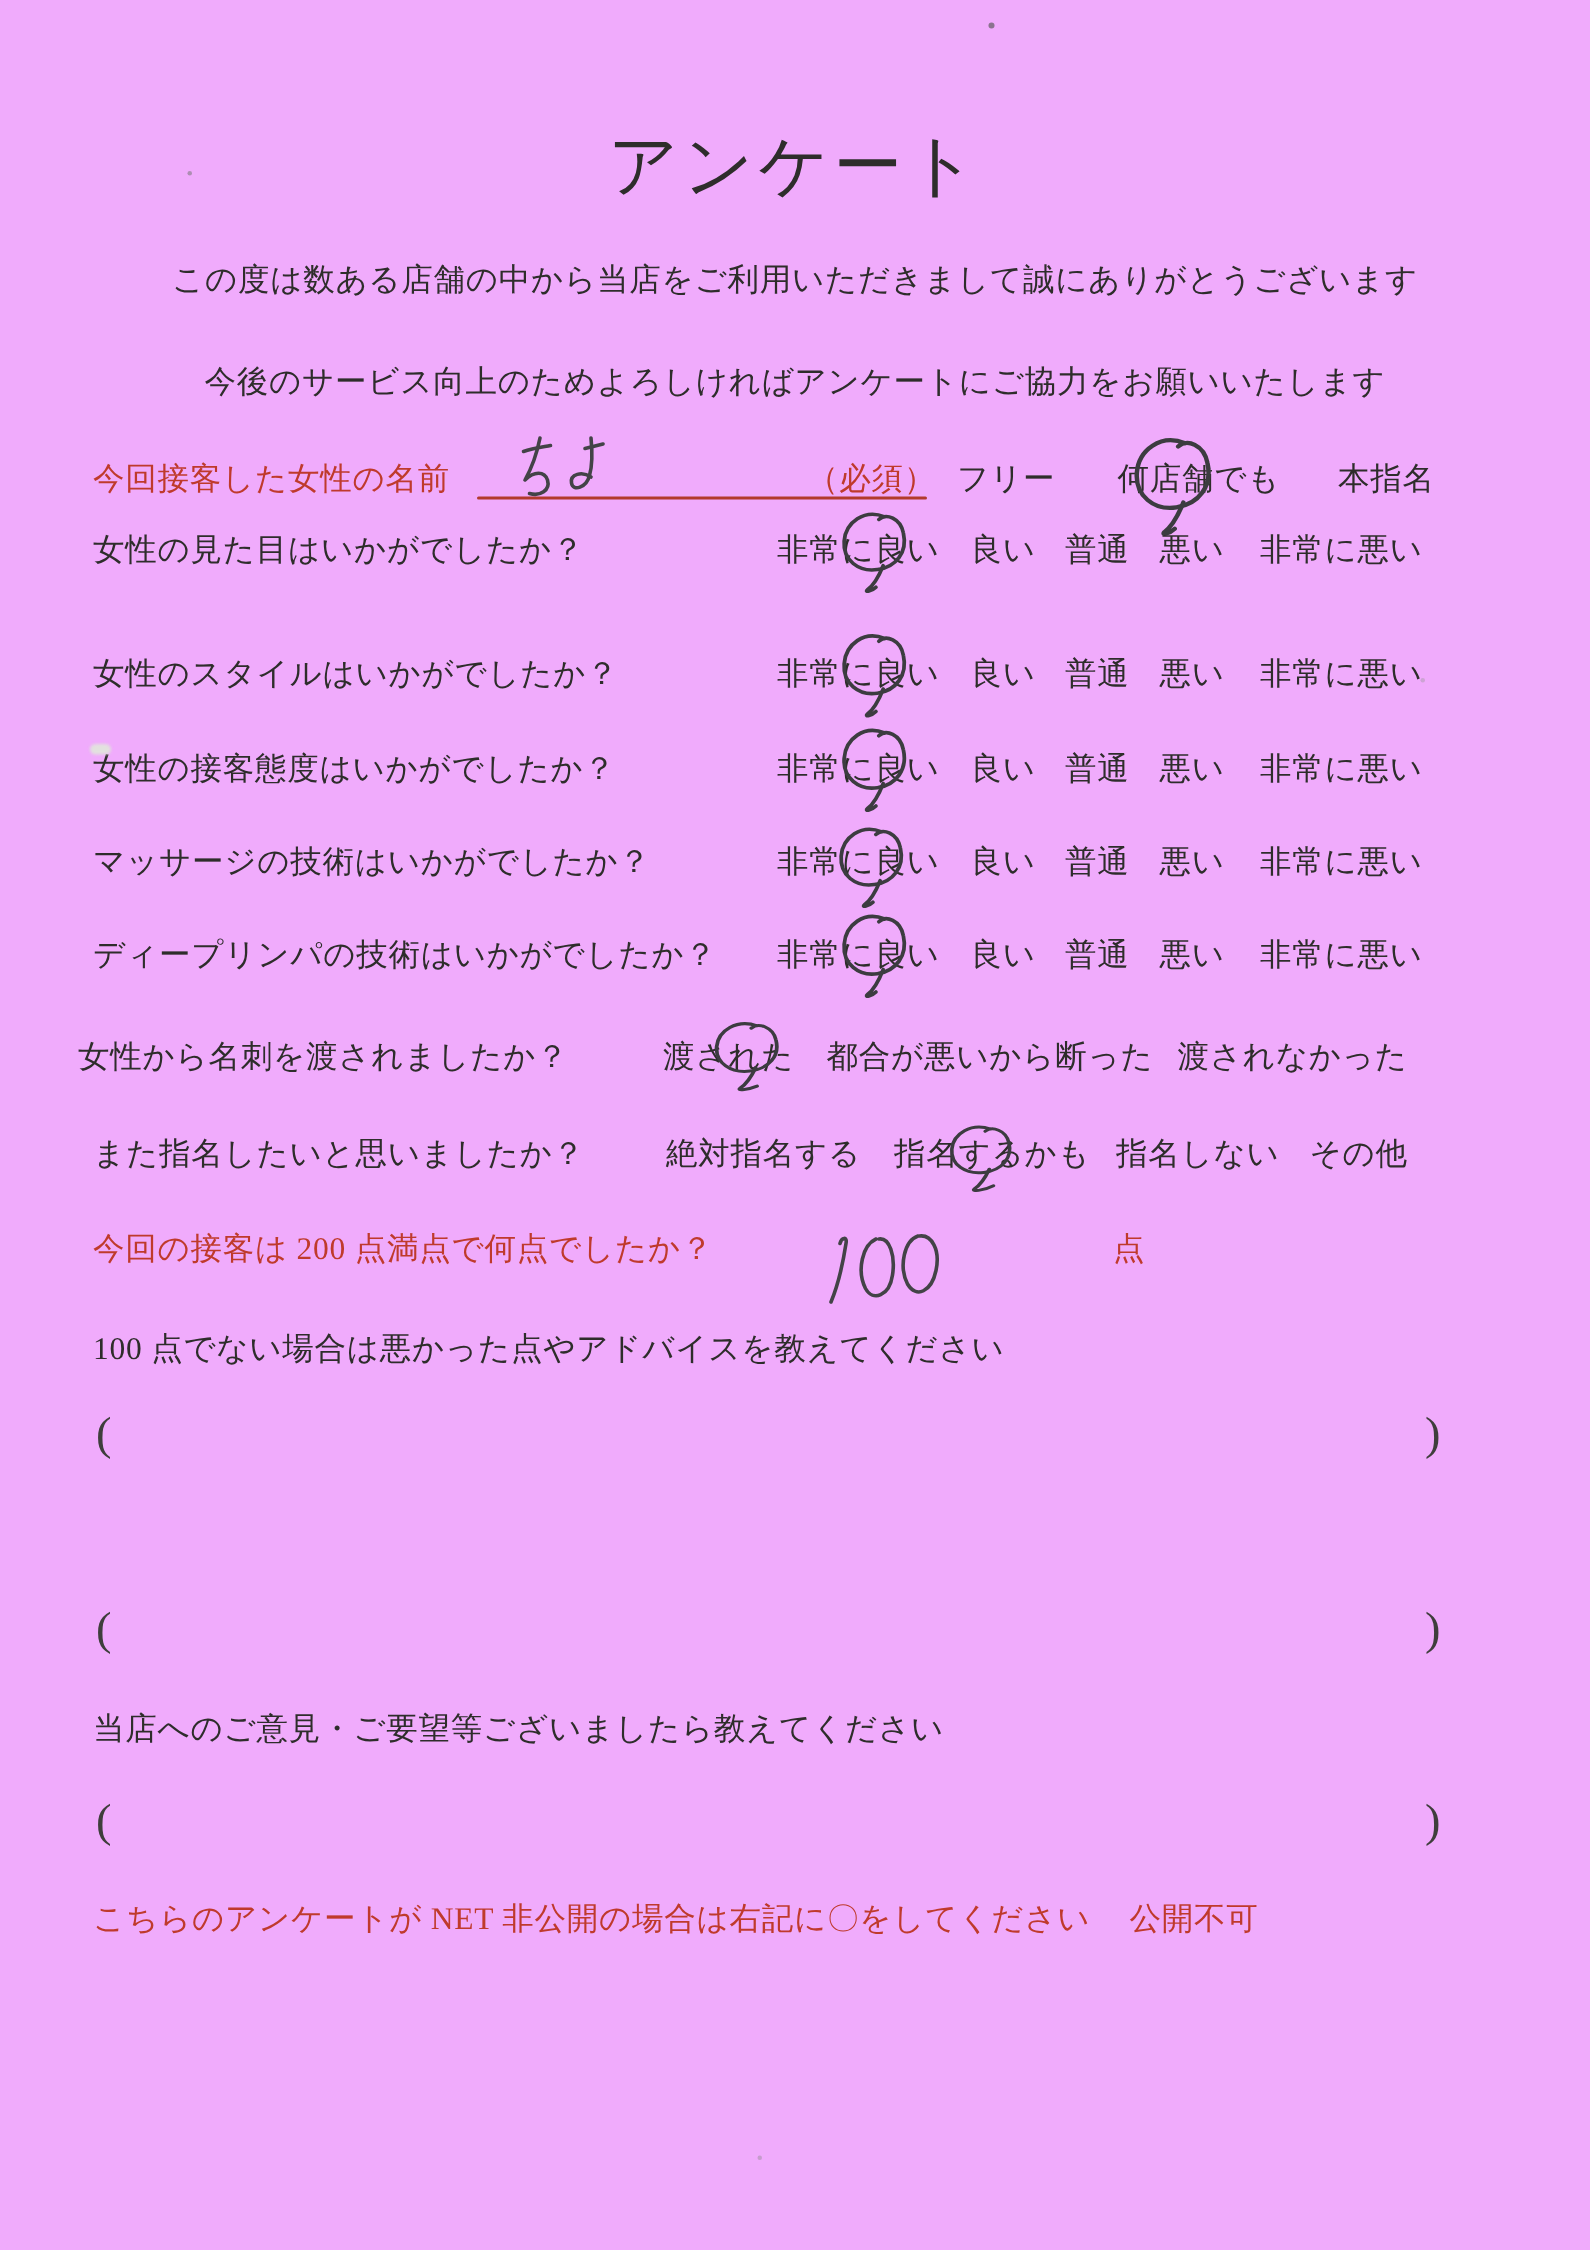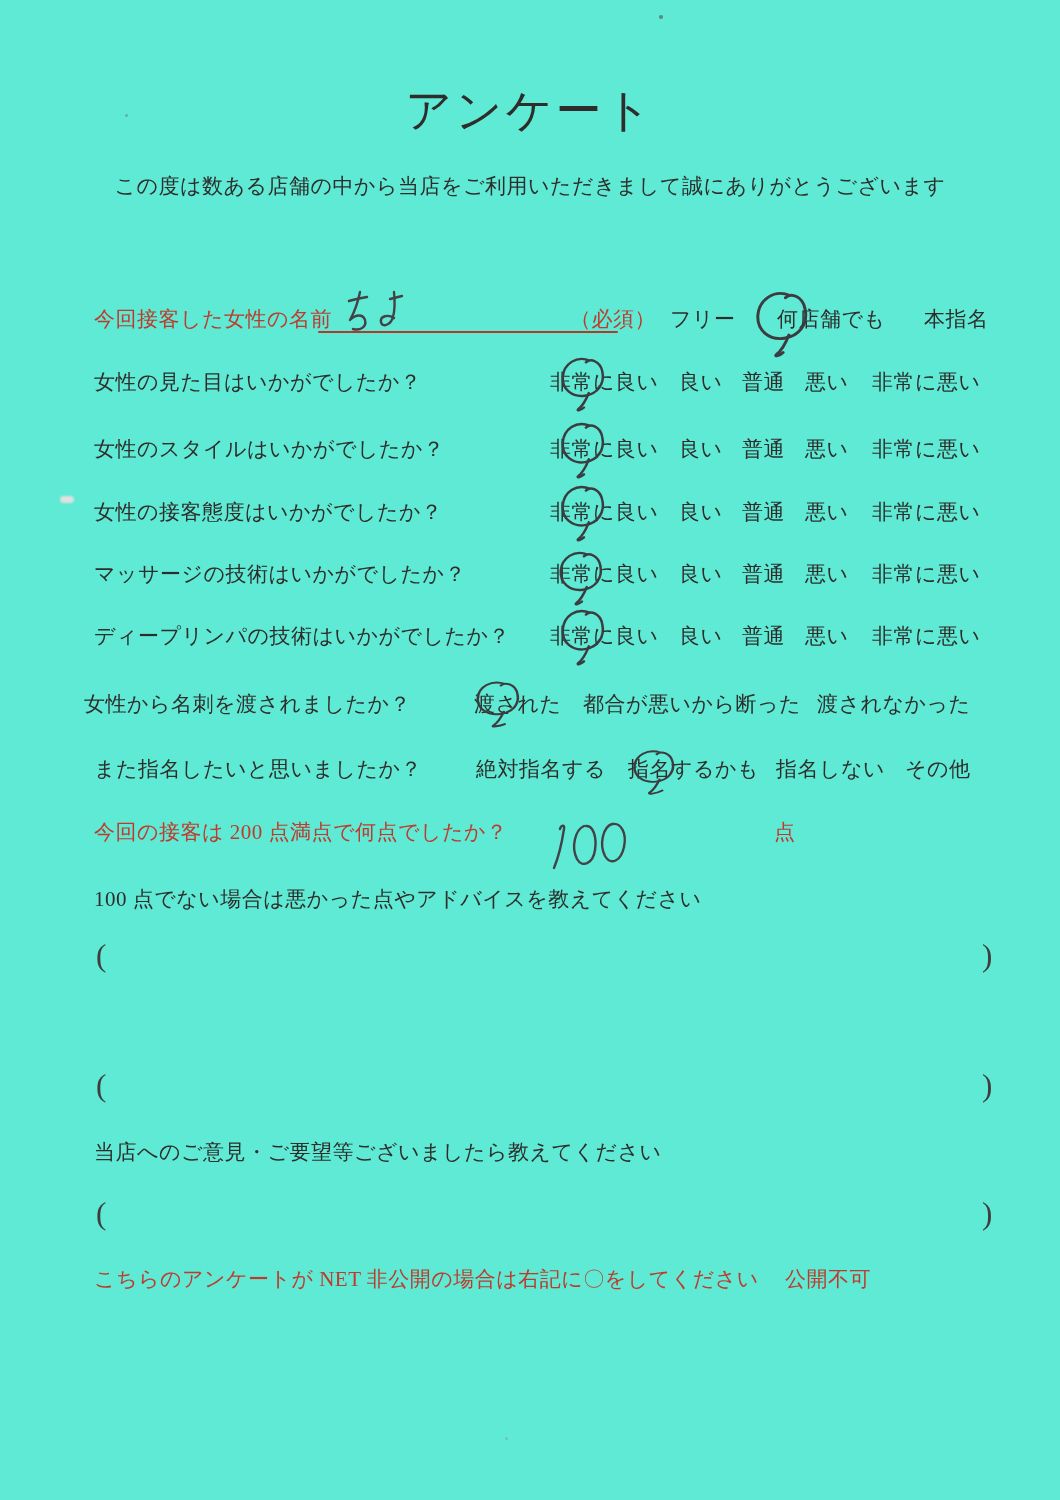--- a/index.html
+++ b/index.html
@@ -2,21 +2,21 @@
 <html style="--red: #bf3a2c; --ink: #2e2d2b;"><head>
 <meta charset="utf-8">
 <style>
   :root { --red: #bf3a2c; --ink: #2e2d2b; --pen: #434347; }
   html, body { margin: 0; padding: 0; background: #e8e8e6; }
   .page {
     position: relative;
     width: 1060px;
     height: 1500px;
     margin: 0 auto;
-    background: #5eead4;
+    background: #f0abfc;
     font-family: "Liberation Serif", "DejaVu Serif", serif;
     color: var(--ink);
     overflow: hidden;
   }
   .centered {
     position: absolute;
     left: 0;
     width: 100%;
     text-align: center;
     white-space: nowrap;
@@ -35,21 +35,20 @@
     width: 100%;
     height: 32px;
     overflow: visible;
   }
   .row > span {
     position: absolute;
     top: 0;
     white-space: nowrap;
     font-size: 21px;
     letter-spacing: 0.5px;
-    margin-left: 32px;
   }
   .red { color: var(--red); }
   .underline {
     position: absolute;
     left: 318px;
     top: 331px;
     width: 300px;
     height: 2px;
     background: #b23a2c;
     border-radius: 1px;
@@ -77,20 +76,21 @@
   .speck-4 { left: 505px; top: 1437px; width: 3px; height: 3px; background: #888; opacity: .4; }
   .smudge { position: absolute; left: 60px; top: 496px; width: 14px; height: 7px; background: #e2e1de; border-radius: 4px; filter: blur(1px); }
 </style>
 </head>
 <body>
 
 <div class="page">
 
   <h1 class="centered title" style="top:80px">アンケート</h1>
   <p class="centered intro" style="top:172px">この度は数ある店舗の中から当店をご利用いただきまして誠にありがとうございます</p>
+  <p class="centered intro" style="top:240px">今後のサービス向上のためよろしければアンケートにご協力をお願いいたします</p>
 
   <div class="row" style="top:305px">
     <span class="red" style="left:62px">今回接客した女性の名前</span>
     <span class="red" style="left:538px">（必須）</span>
     <span style="left:638px">フリー</span>
     <span style="left:745px">何店舗でも</span>
     <span style="left:892px">本指名</span>
   </div>
   <div class="underline"></div>
 
@@ -99,21 +99,21 @@
     <path d="M 18 3 C 16 13, 13 22, 8 31 C 14 25, 21 25, 23 31 C 25 38, 18 42, 11 40"></path>
     <path d="M 48 10 L 60 7"></path>
     <path d="M 52 3 C 53 13, 53 21, 51 28 C 49 36, 40 39, 39 33 C 38 27, 46 25, 52 29"></path>
   </svg>
 
   <svg class="hand-circle" style="left:751px; top:290px" width="62" height="68" viewBox="0 0 54 62" preserveAspectRatio="none">
     <path d="M 34 5 C 20 -1, 7 9, 6 23 C 5 37, 16 46, 29 44 C 42 42, 50 31, 47 17 C 45 6, 35 2, 30 7"></path>
     <path d="M 33 41 C 30 49, 27 55, 22 59 C 20 61, 25 60, 28 57"></path>
   </svg>
 
-  <div class="row" style="top:368px">
+  <div class="row" style="top:352px">
     <span style="left:62px">女性の見た目はいかがでしたか？</span>
     <span style="left:518px">非常に良い</span>
     <span style="left:647px">良い</span>
     <span style="left:710px">普通</span>
     <span style="left:773px">悪い</span>
     <span style="left:840px">非常に悪い</span>
     <svg class="hand-circle" style="left:557px; top:-12px" width="52" height="56" viewBox="0 0 54 62" preserveAspectRatio="none">
       <path d="M 34 5 C 20 -1, 7 9, 6 23 C 5 37, 16 46, 29 44 C 42 42, 50 31, 47 17 C 45 6, 35 2, 30 7"></path>
       <path d="M 33 41 C 30 49, 27 55, 22 59 C 20 61, 25 60, 28 57"></path>
     </svg>

